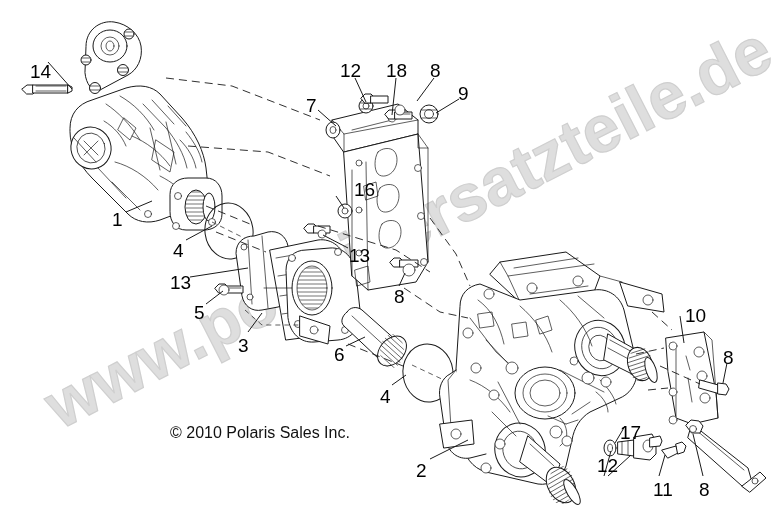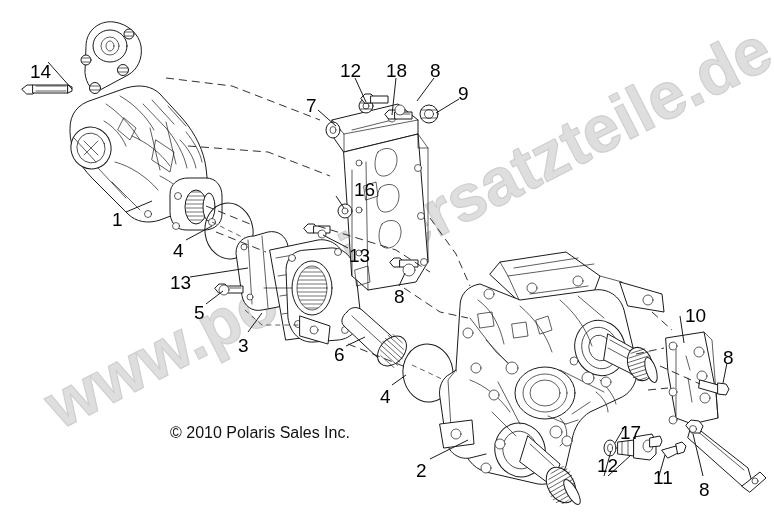--- a/index.html
+++ b/index.html
@@ -505,19 +505,19 @@
       <div class="callout" style="left: 194px; top: 303px;">5</div>
       <div class="callout" style="left: 394px; top: 287px;">8</div>
       <div class="callout" style="left: 238px; top: 336px;">3</div>
       <div class="callout" style="left: 334px; top: 345px;">6</div>
       <div class="callout" style="left: 380px; top: 387px;">4</div>
       <div class="callout" style="left: 416px; top: 461px;">2</div>
       <div class="callout" style="left: 668px; top: 306px; margin-left: 17px;">10</div>
       <div class="callout" style="left: 723px; top: 348px;">8</div>
       <div class="callout" style="left: 620px; top: 411px; margin-top: 12px;">17</div>
       <div class="callout" style="left: 597px; top: 456px;">12</div>
-      <div class="callout" style="left: 653px; top: 468px; text-align: right;">11</div>
+      <div class="callout" style="left: 653px; top: 480px; text-align: right;">11</div>
       <div class="callout" style="left: 699px; top: 480px;">8</div>
     </div>
 
   <div class="copyright">© 2010 Polaris Sales Inc.</div>
 
 </div>
 
 </body></html>

